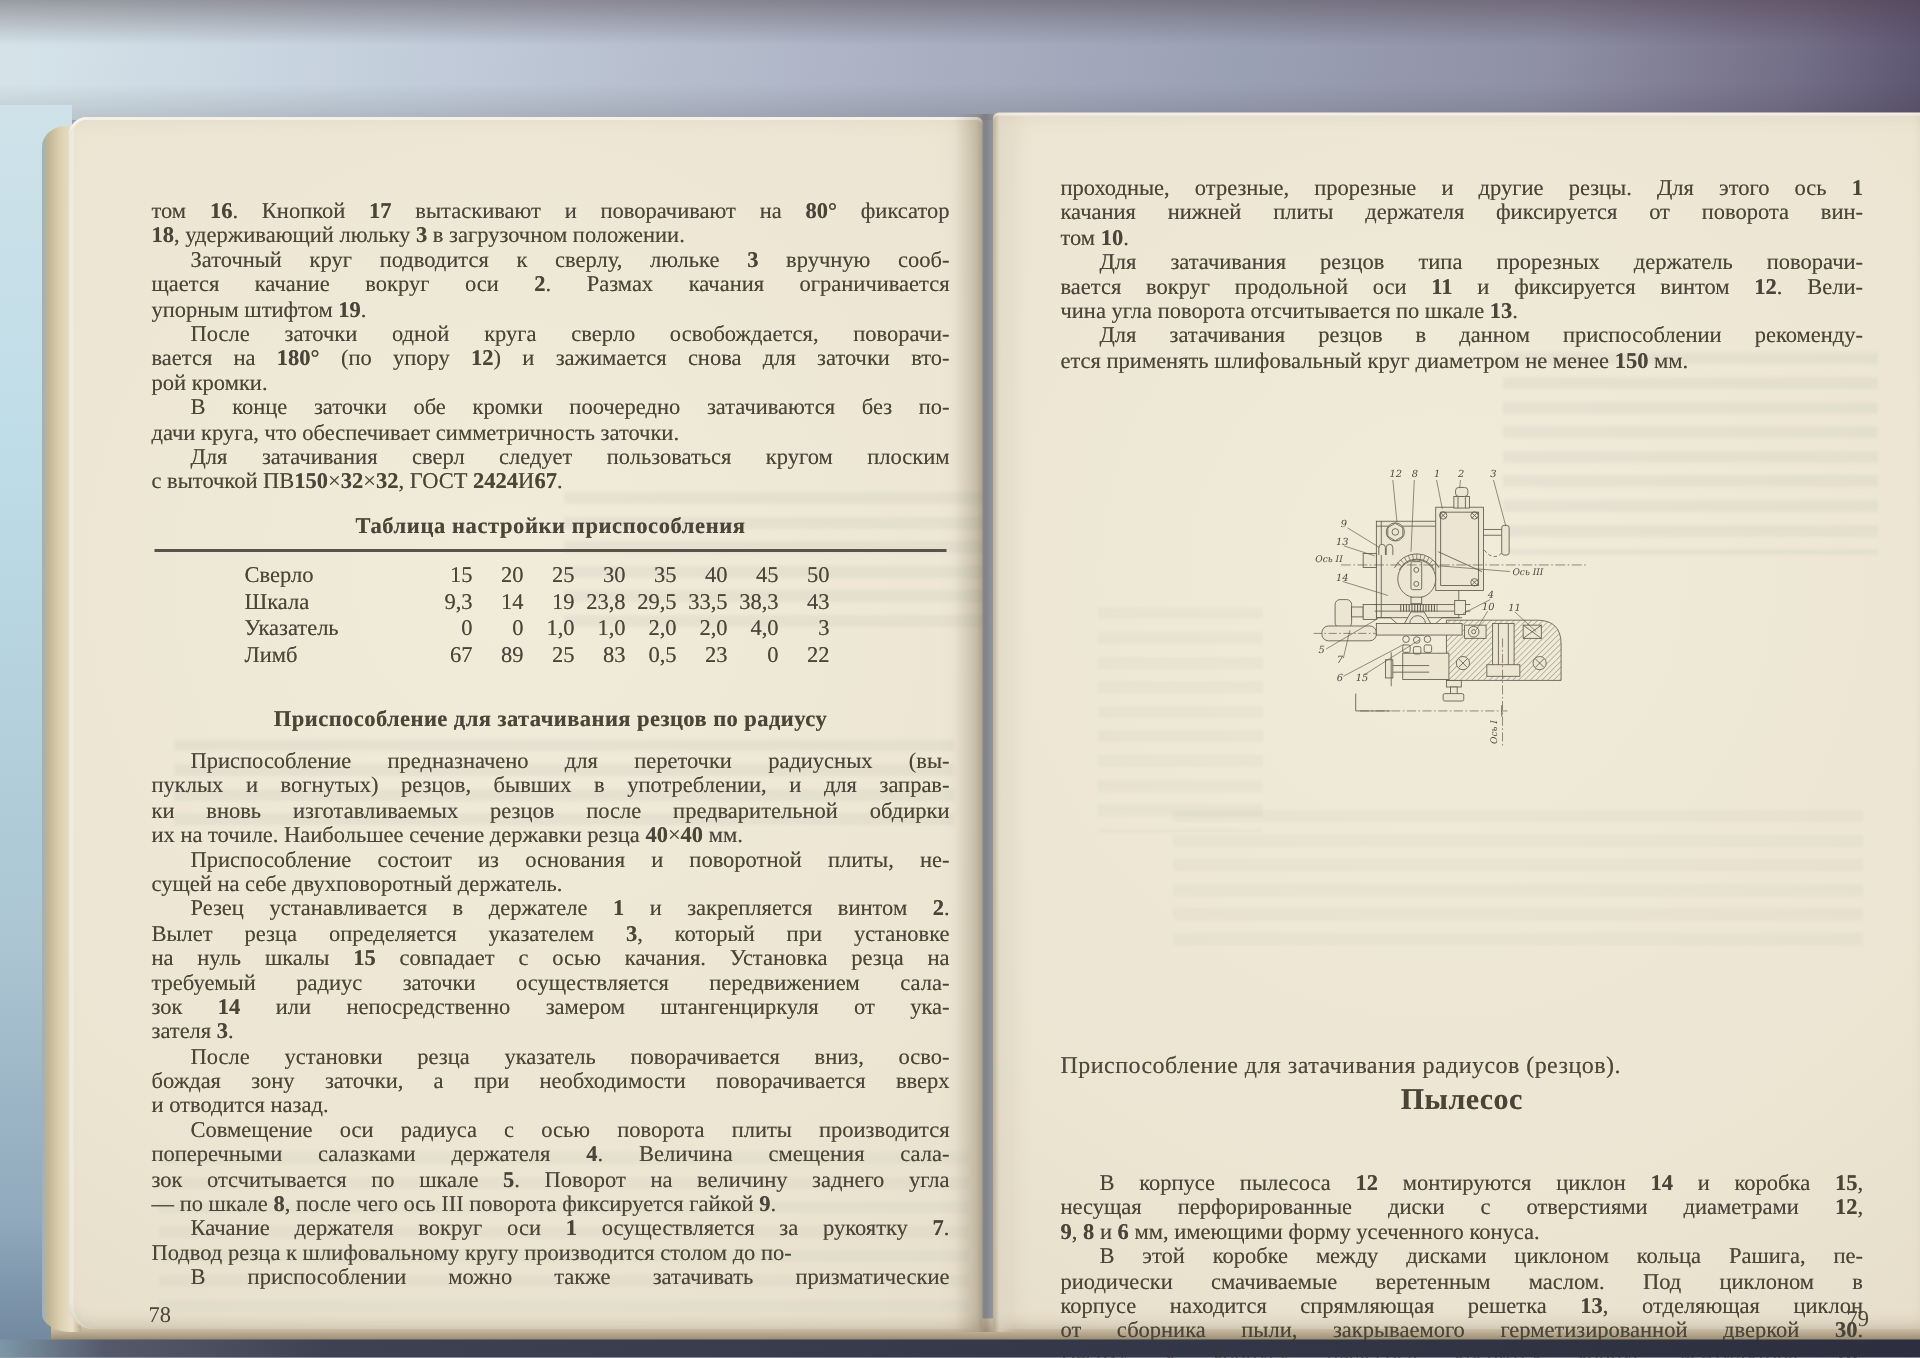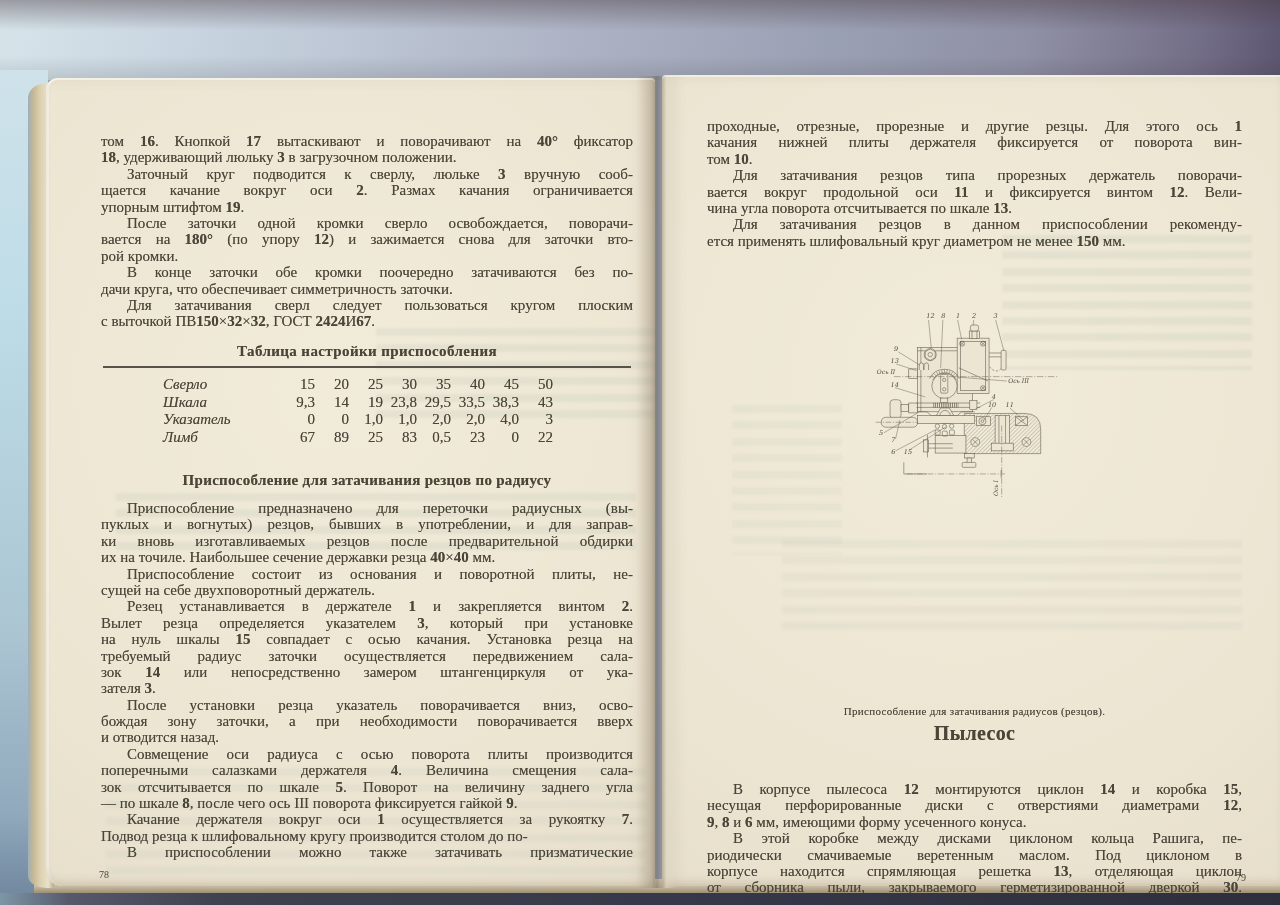--- a/index.html
+++ b/index.html
@@ -39,32 +39,32 @@
   .para{margin:0;}
   .tline{white-space:normal;text-align:justify;text-align-last:justify;height:16.4px;overflow:visible;}
   .para:not(.jlast) .tline:last-child{text-align-last:auto;}
   .para:not(.noindent) .tline:first-child{text-indent:26px;}
   .tline b{font-weight:700;}
   
   .tbl-title{position:absolute;left:0;width:100%;top:210px;text-align:center;font-weight:700;letter-spacing:.4px;}
   .tbl-rule{position:absolute;left:2px;right:2px;top:233px;height:2px;background:#57524a;}
   .tbl{position:absolute;left:0;width:100%;top:243px;}
   .trow{display:flex;height:17.5px;padding-left:62px;}
-  .tlabel{width:118px;font-style:italic;}
+  .tlabel{width:118px;}
   .tcells{display:flex;width:272px;}
   .tcell{flex:1;text-align:right;}
   .sec-heading{position:absolute;left:0;width:100%;text-align:center;font-weight:700;letter-spacing:.3px;}
   .sh-left{top:339px;}
   .blockA{top:0;}
   .blockB{top:367px;}
   .blockRA{top:0;}
   .blockRB{top:663px;}
-  .fig-caption{position:absolute;left:0;width:100%;top:585px;text-align:center;font-size:11px;color:#4e483c;letter-spacing:.3px;}
+  .fig-caption{position:absolute;left:0;width:100%;top:585px;text-align:left;font-size:16px;color:#4e483c;letter-spacing:.3px;}
   .sh-pylesos{top:607px;font-size:20px;}
-  .pagenum{position:absolute;font-size:10px;color:#4a4439;}
+  .pagenum{position:absolute;font-size:15px;color:#4a4439;}
   .pn-left{left:53px;top:791px;}
   .pn-right{right:34px;top:797px;}
   
   .figure{position:absolute;left:84px;top:223px;}
   
   .ghost{position:absolute;pointer-events:none;opacity:.75;filter:blur(1px);
     background:repeating-linear-gradient(180deg,rgba(116,146,140,.11) 0 8px,rgba(116,146,140,0) 8px 16.4px);}
 </style>
 </head>
 <body>
@@ -75,30 +75,30 @@
   <div class="book-edge-bottom"></div>
   <div class="book-edge-left"></div>
 
   <div class="page page-left">
     <div class="ghost" style="left:330px;top:250px;width:280px;height:95px;"></div>
     <div class="ghost" style="left:70px;top:415px;width:520px;height:60px;"></div>
     <div class="ghost" style="left:60px;top:690px;width:540px;height:110px;opacity:.5;"></div>
     <div class="text-col">
       <div class="block blockA">
         <div class="para noindent">
-            <div class="tline">том <b>16</b>. Кнопкой <b>17</b> вытаскивают и поворачивают на <b>40°</b> фиксатор</div>
+            <div class="tline">том <b>16</b>. Кнопкой <b>17</b> вытаскивают и поворачивают на <b>80°</b> фиксатор</div>
             <div class="tline"><b>18</b>, удерживающий люльку <b>3</b> в загрузочном положении.</div>
           </div>
         <div class="para">
             <div class="tline">Заточный круг подводится к сверлу, люльке <b>3</b> вручную сооб-</div>
             <div class="tline">щается качание вокруг оси <b>2</b>. Размах качания ограничивается</div>
             <div class="tline">упорным штифтом <b>19</b>.</div>
           </div>
         <div class="para">
-            <div class="tline">После заточки одной кромки сверло освобождается, поворачи-</div>
+            <div class="tline">После заточки одной круга сверло освобождается, поворачи-</div>
             <div class="tline">вается на <b>180°</b> (по упору <b>12</b>) и зажимается снова для заточки вто-</div>
             <div class="tline">рой кромки.</div>
           </div>
         <div class="para">
             <div class="tline">В конце заточки обе кромки поочередно затачиваются без по-</div>
             <div class="tline">дачи круга, что обеспечивает симметричность заточки.</div>
           </div>
         <div class="para">
             <div class="tline">Для затачивания сверл следует пользоваться кругом плоским</div>
             <div class="tline">с выточкой ПВ<b>150</b>×<b>32</b>×<b>32</b>, ГОСТ <b>2424</b>И<b>67</b>.</div>

